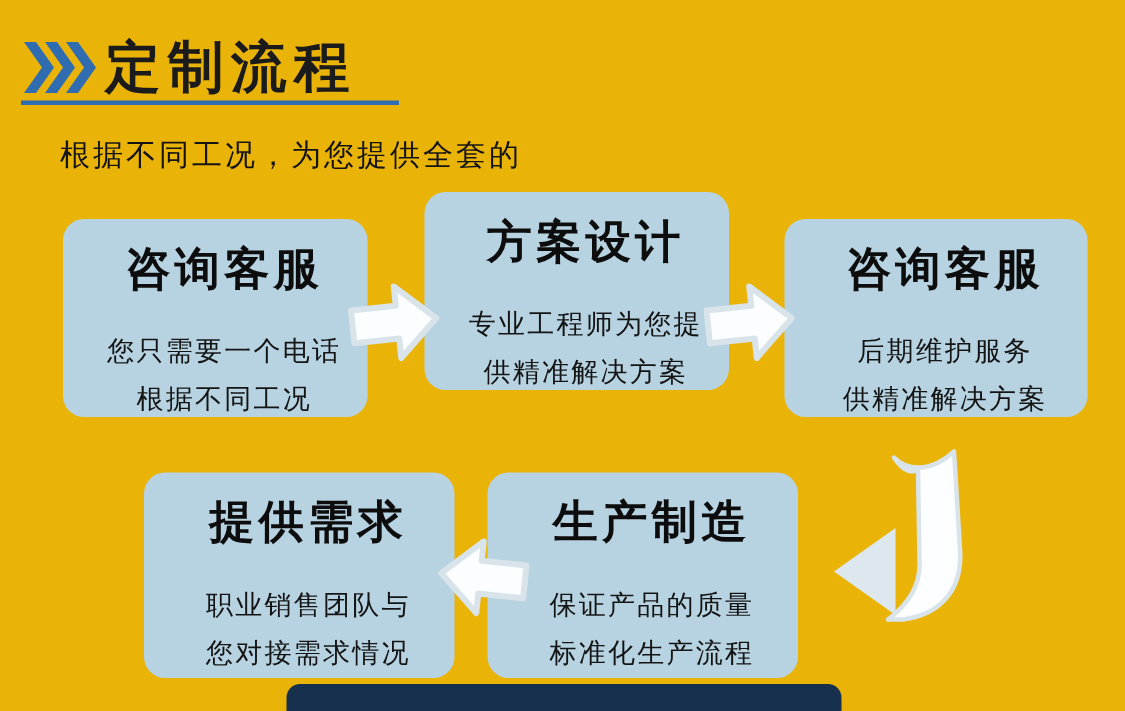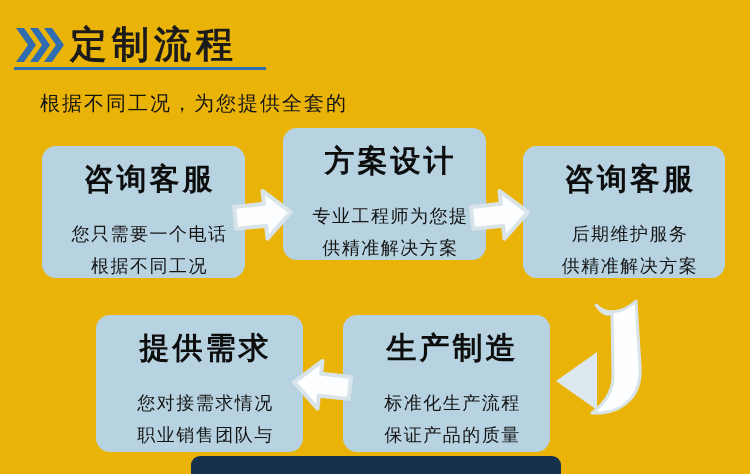--- a/index.html
+++ b/index.html
@@ -17,21 +17,21 @@
   .box{position:absolute;background:#b7d3e1;border-radius:14px;text-align:center;padding-left:12px;}
   .box-title{margin-top:13px;font-size:30px;font-weight:bold;color:#0d0d0d;letter-spacing:3px;}
   .box-desc{margin-top:18px;font-family:"Liberation Serif", serif;font-size:18px;color:#141414;
             letter-spacing:1.5px;line-height:32px;}
   .box-desc span{display:block;}
 
   .b1{left:42px; top:146px;width:191px;height:132px;}
   .b2{left:283px;top:128px;width:191px;height:132px;}
   .b3{left:523px;top:146px;width:190px;height:132px;}
   .b4{left:96px; top:315px;width:195px;height:137px;}
-  .b5{left:343px;top:315px;width:195px;height:137px;}
+  .b5{left:325px;top:315px;width:195px;height:137px;}
 
   
   .arr{position:absolute;}
   .arr-flip{transform:scaleX(-1);}
 
   
   .banner{position:absolute;left:191px;top:456px;width:370px;height:18px;
           background:#16304e;border-radius:9px 9px 0 0;}
 </style>
 </head>
@@ -68,30 +68,30 @@
     <div class="box-title">咨询客服</div>
     <div class="box-desc">
       <span>后期维护服务</span>
       <span>供精准解决方案</span>
     </div>
   </div>
 
   <div class="box b4">
     <div class="box-title">提供需求</div>
     <div class="box-desc">
+      <span>职业销售团队与</span>
       <span>您对接需求情况</span>
-      <span>职业销售团队与</span>
     </div>
   </div>
 
   <div class="box b5">
     <div class="box-title">生产制造</div>
     <div class="box-desc">
+      <span>保证产品的质量</span>
       <span>标准化生产流程</span>
-      <span>保证产品的质量</span>
     </div>
   </div>
 
   <svg class="arr" style="left:232px;top:187px" width="62" height="56" viewBox="0 0 62 56">
     <path d="M3 17 L33 17 L33 4 L59 28 L33 52 L33 39 L3 39 Z" fill="#fcfdfe" stroke="#d9e4ea" stroke-width="4" stroke-linejoin="round" transform="rotate(-6 31 28)"></path>
   </svg>
 
   <svg class="arr" style="left:469px;top:187px" width="62" height="56" viewBox="0 0 62 56">
     <path d="M3 17 L33 17 L33 4 L59 28 L33 52 L33 39 L3 39 Z" fill="#fcfdfe" stroke="#d9e4ea" stroke-width="4" stroke-linejoin="round" transform="rotate(-6 31 28)"></path>
   </svg>

